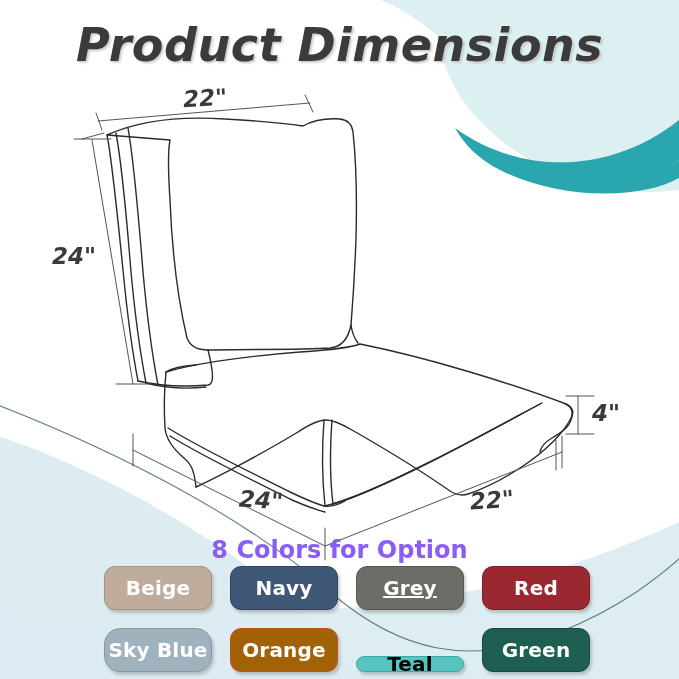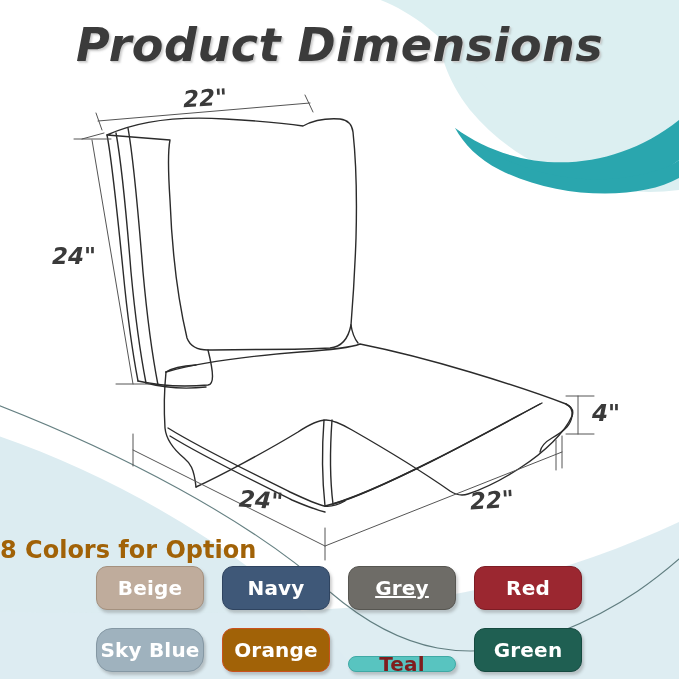--- a/index.html
+++ b/index.html
@@ -46,32 +46,33 @@
   .dim-24left{left:52px;top:243px;font-size:23px;}
   .dim-24bot{left:239px;top:487px;font-size:23px;transform:rotate(4deg);}
   .dim-22bot{left:470px;top:487px;font-size:23px;transform:rotate(-4deg);}
   .dim-4right{left:592px;top:400px;font-size:23px;}
 
   
   .colors-heading{
     position:absolute;
     left:0;right:0;
     top:536px;
+    text-align:center;
     font-size:24px;
     font-weight:bold;
-    color:#a16207;
+    color:#8b5cf6;
     font-family:"DejaVu Sans","Liberation Sans",sans-serif;
     z-index:7;
     white-space:nowrap;
   }
 
   
   .swatch-grid{
     position:absolute;
-    left:96px;
+    left:104px;
     top:566px;
     width:492px;
     display:grid;
     grid-template-columns:repeat(4,108px);
     grid-auto-rows:44px;
     column-gap:20px;
     row-gap:10px;
     z-index:8;
     gap:18px;
   }
@@ -225,21 +226,21 @@
       </div>
     <div class="swatch" style="background: rgb(155, 39, 48); border-color: rgb(125, 29, 37); color: rgb(255, 255, 255);">
         <span>Red</span>
       </div>
     <div class="swatch" style="background: rgb(159, 178, 190); border-color: rgb(133, 152, 164); color: rgb(255, 255, 255); border-radius: 16px;">
         <span>Sky Blue</span>
       </div>
     <div class="swatch" style="background: #a16207; border-color: rgb(201, 81, 30); color: rgb(255, 255, 255);">
         <span>Orange</span>
       </div>
-    <div class="swatch" style="background: rgb(88, 196, 192); border-color: rgb(63, 169, 165); color: #7f1d1d; margin-top: 28px;">
+    <div class="swatch" style="background: rgb(88, 196, 192); border-color: rgb(63, 169, 165); color: #000000; margin-top: 28px;">
         <span>Teal</span>
       </div>
     <div class="swatch" style="background: rgb(31, 95, 82); border-color: rgb(21, 74, 64); color: rgb(255, 255, 255);">
         <span>Green</span>
       </div>
   </div>
 
 </div>
 
 </body></html>

